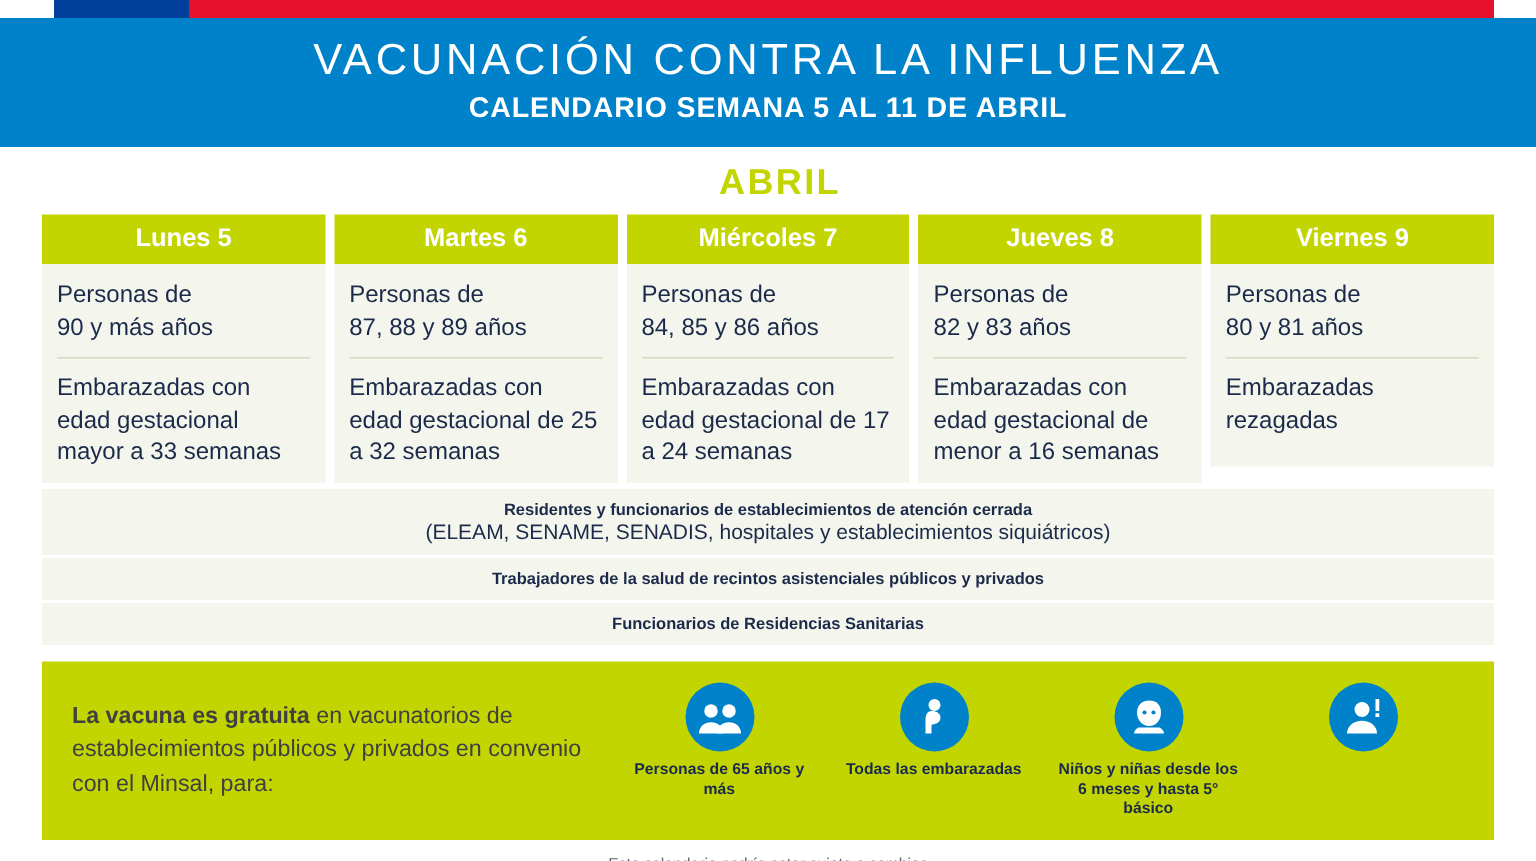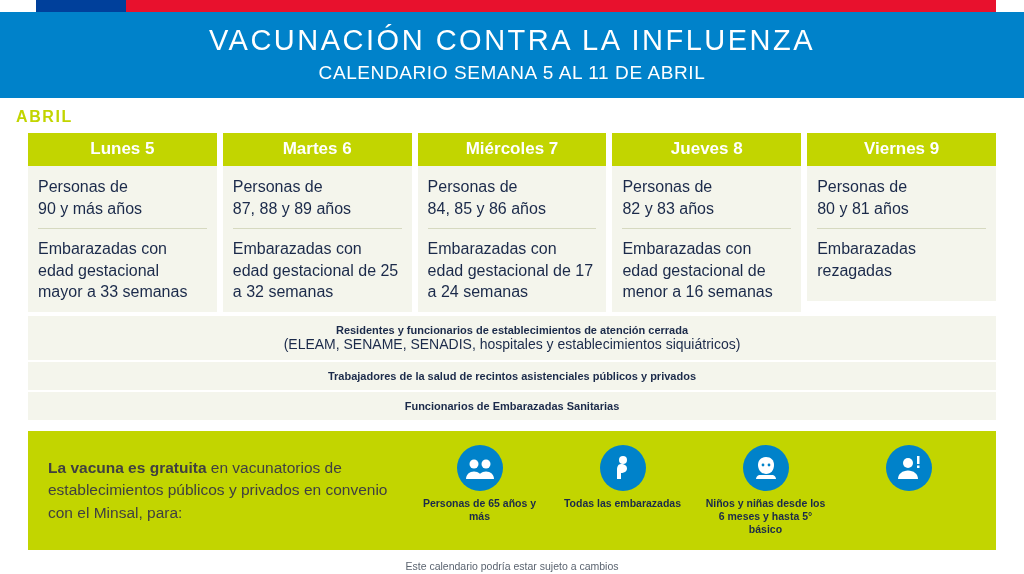--- a/index.html
+++ b/index.html
@@ -22,28 +22,29 @@
     text-align: center;
     color: #ffffff;
   }
   .header .title {
     font-size: 29px;
     letter-spacing: 2.5px;
     font-weight: 400;
   }
   .header .subtitle {
     font-size: 19px;
-    font-weight: normal;
+    font-weight: bold;
     letter-spacing: 0.6px;
     margin-top: 5px;
   }
 
   .month {
+    text-align: center;
     color: #c2d500;
-    font-size: 16px;
+    font-size: 24px;
     font-weight: bold;
     letter-spacing: 1.6px;
     padding: 10px 0 7px 16px;
   }
 
   .calendar {
     display: flex;
     padding: 0 28px;
     gap: 6px;
   }
@@ -200,21 +201,21 @@
 
 <div class="wide-rows">
   <div class="wide-row">
     <div class="l1">Residentes y funcionarios de establecimientos de atención cerrada</div>
     <div class="l2">(ELEAM, SENAME, SENADIS, hospitales y establecimientos siquiátricos)</div>
   </div>
   <div class="wide-row">
     <div class="l1">Trabajadores de la salud de recintos asistenciales públicos y privados</div>
   </div>
   <div class="wide-row">
-    <div class="l1">Funcionarios de Embarazadas Sanitarias</div>
+    <div class="l1">Funcionarios de Residencias Sanitarias</div>
   </div>
 </div>
 
 <div class="green-panel">
   <div class="gp-text">
     <b>La vacuna es gratuita</b><span> en vacunatorios de establecimientos públicos y privados en convenio con el Minsal, para:</span>
   </div>
   <div class="gp-icons">
 
 

